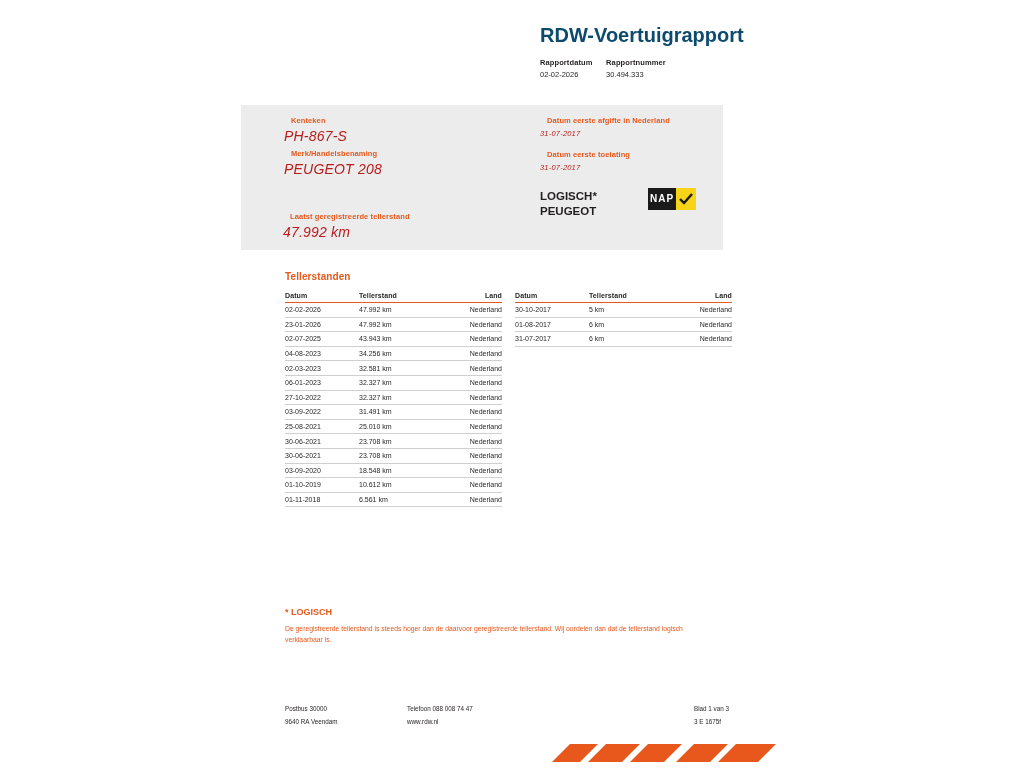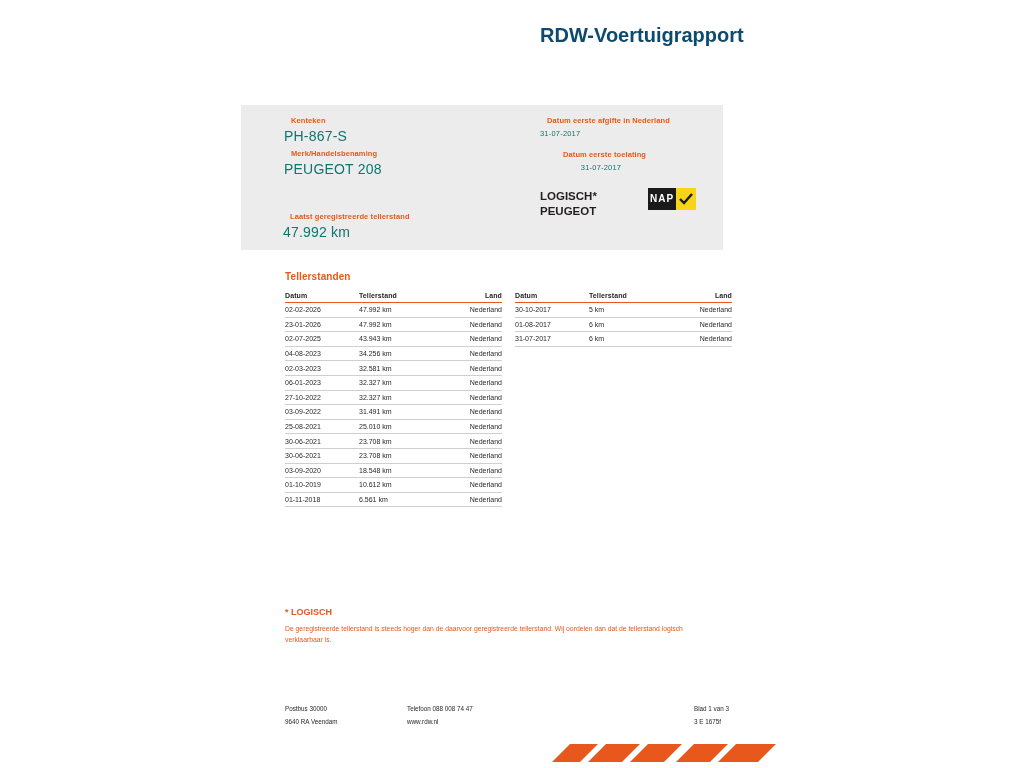--- a/index.html
+++ b/index.html
@@ -88,29 +88,30 @@
   }
   .panel .lbl {
     font-size: 7.5px;
     font-weight: bold;
     color: #e8581c;
     letter-spacing: 0.1px;
     margin-left: 7px;
   }
   .panel .big {
     font-size: 14px;
-    color: #0f766e;
+    color: #b91c1c;
     margin-top: 3px;
     letter-spacing: 0.2px;
+    font-style: italic;
   }
   .p-left { position: absolute; left: 43px; top: 11px; }
   .p-left2 { position: absolute; left: 43px; top: 44px; }
   .p-left3 { position: absolute; left: 42px; top: 107px; }
   .p-right { position: absolute; left: 299px; top: 11px; }
-  .p-right2 { position: absolute; left: 315px; top: 45px; text-align: center; }
+  .p-right2 { position: absolute; left: 299px; top: 45px; }
   .verdict {
     position: absolute;
     left: 299px;
     top: 84px;
     font-size: 11.5px;
     font-weight: bold;
     line-height: 15px;
     color: #231f20;
   }
   .nap-badge {
@@ -225,20 +226,30 @@
   }
 </style>
 </head>
 <body>
 
 <div class="page">
 
 
   <div class="report-title">RDW-Voertuigrapport</div>
 
+  <div class="report-meta">
+    <span class="col col1">
+      <span class="lbl">Rapportdatum</span>
+      <span class="val">02-02-2026</span>
+    </span>
+    <span class="col">
+      <span class="lbl">Rapportnummer</span>
+      <span class="val">30.494.333</span>
+    </span>
+  </div>
 
   <div class="panel">
     <div class="p-left">
       <div class="lbl">Kenteken</div>
       <div class="big">PH-867-S</div>
     </div>
     <div class="p-left2">
       <div class="lbl">Merk/Handelsbenaming</div>
       <div class="big">PEUGEOT 208</div>
     </div>

